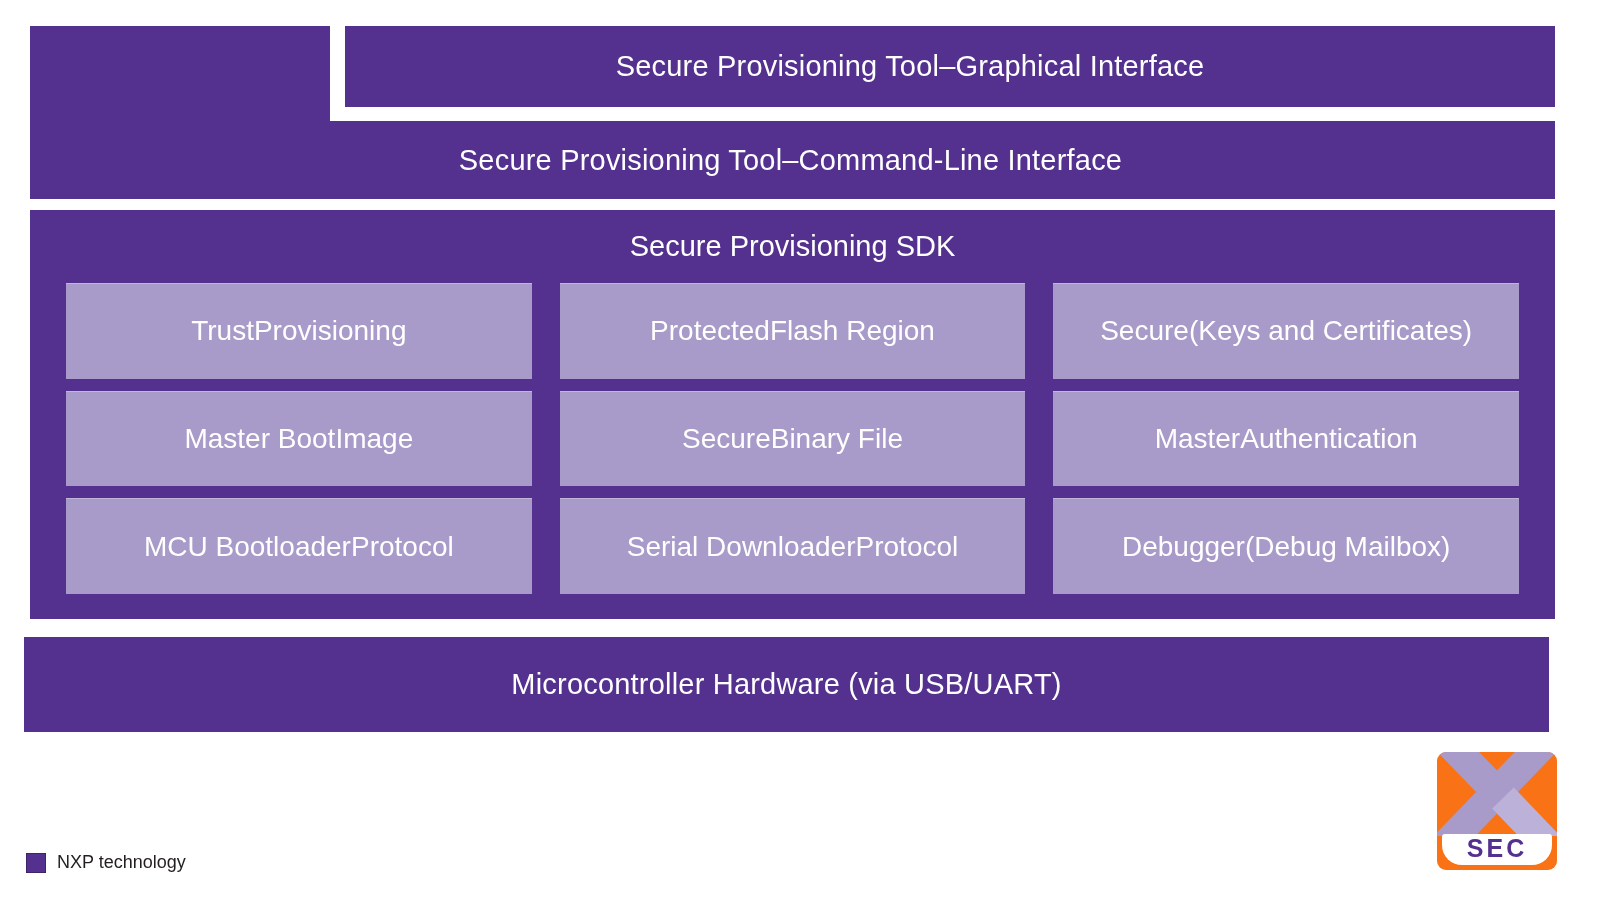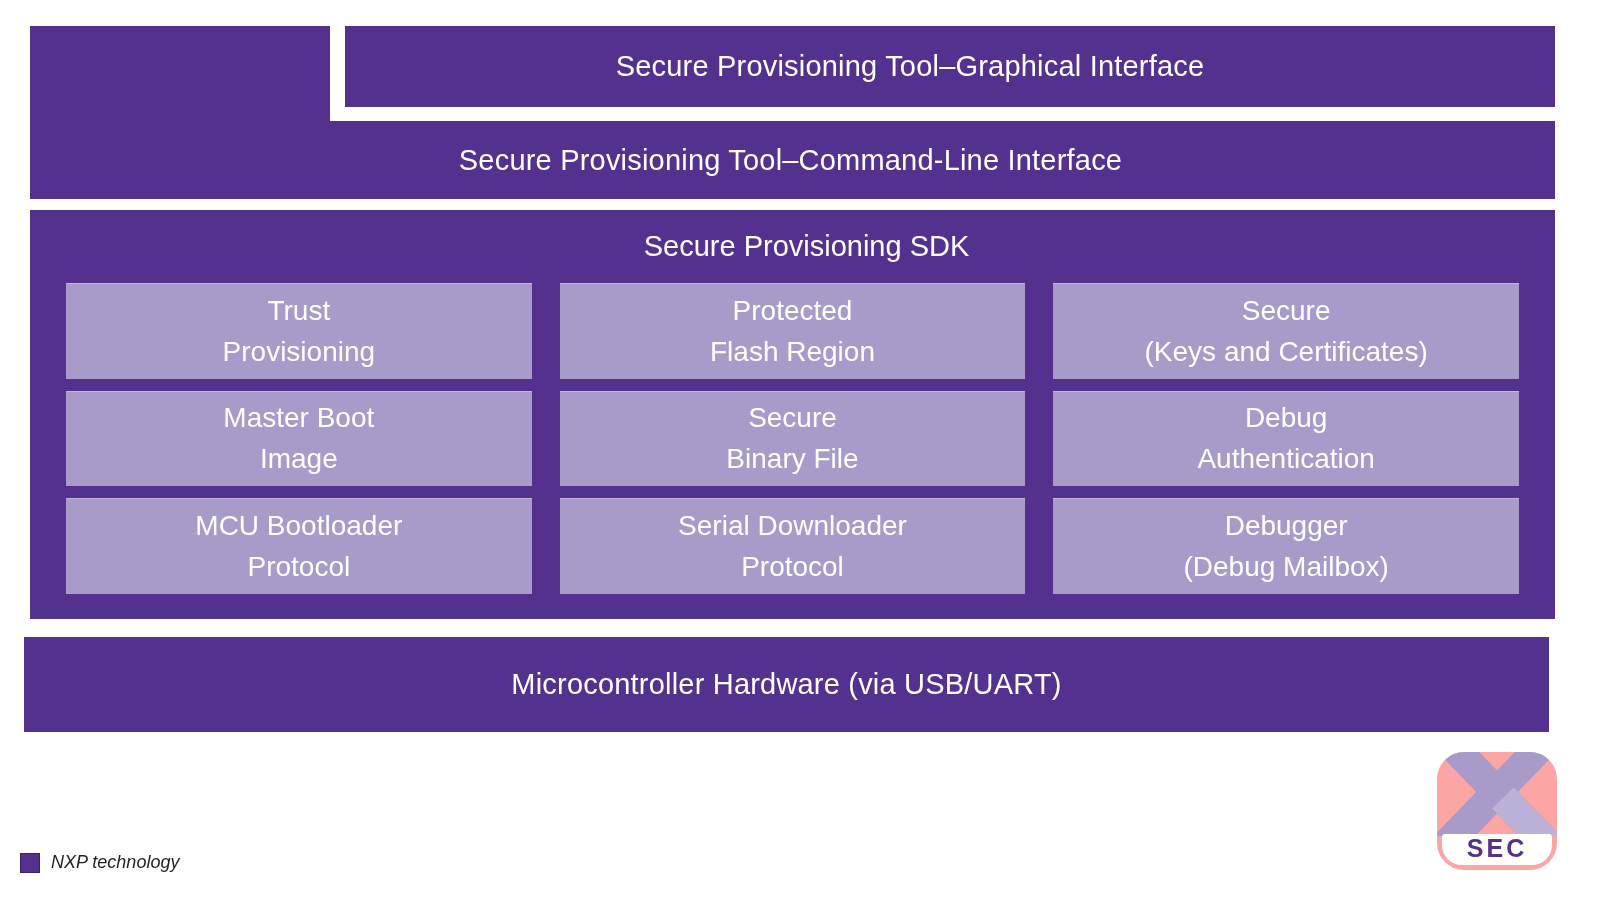--- a/index.html
+++ b/index.html
@@ -31,70 +31,70 @@
   #cli-bar   { left: 30px;  top: 121px; width: 1525px; height: 78px; padding-right: 24px; padding-left: 20px; }
   #sdk-box {
     position: absolute;
     left: 30px; top: 210px; width: 1525px; height: 409px;
     background: #54308F;
   }
   #sdk-title {
     position: absolute;
     left: 0; top: 0; width: 100%; height: 73px;
     display: flex; align-items: center; justify-content: center;
-    color: #ffffff; font-size: 29px; margin-left: 14px;
+    color: #ffffff; font-size: 29px;
   }
   #sdk-grid {
     position: absolute;
     left: 36px; top: 73px; width: 1453px; height: 311px;
     display: grid;
     grid-template-columns: repeat(3, 1fr);
     grid-template-rows: repeat(3, 1fr);
     column-gap: 28px;
     row-gap: 12px;
   }
   .tile {
     background: #A89BC9;
     color: #ffffff;
     display: flex;
-    flex-direction: column;
+    flex-direction: row;
     align-items: center;
     justify-content: center;
     text-align: center;
     font-size: 28px;
     line-height: 41px;
     box-shadow: inset 0 1px 0 rgba(255,255,255,0.28);
   }
   #hw-bar { left: 24px; top: 637px; width: 1525px; height: 95px; }
   #logo {
     position: absolute;
     left: 1437px; top: 752px; width: 120px; height: 118px;
-    background: #fca5a5;
-    border-radius: 27px;
+    background: #f97316;
+    border-radius: 9px;
     overflow: hidden;
   }
   #logo svg { position: absolute; left: 0; top: 0; display: block; }
   #logo-band {
     position: absolute;
     left: 5px; right: 5px; bottom: 5px; height: 31px;
     background: #ffffff;
     border-radius: 3px 3px 20px 20px;
     display: flex; align-items: center; justify-content: center;
   }
   #logo-band span {
     color: #54308F;
     font-size: 25px;
     font-weight: bold;
     letter-spacing: 3px;
     transform: translateY(-1px);
   }
   #legend {
     position: absolute;
-    left: 20px; top: 852px;
-    display: flex; align-items: center; font-style: italic;
+    left: 26px; top: 852px;
+    display: flex; align-items: center;
   }
   #legend-swatch {
     width: 20px; height: 20px;
     background: #54308F;
     border: 1px solid #3F2369;
   }
   #legend-label {
     margin-left: 11px;
     font-size: 18px;
     color: #231F20;
@@ -132,21 +132,21 @@
       </div>
       <div class="tile">
         <span>Master Boot</span>
         <span>Image</span>
       </div>
       <div class="tile">
         <span>Secure</span>
         <span>Binary File</span>
       </div>
       <div class="tile">
-        <span>Debug</span>
+        <span>Master</span>
         <span>Authentication</span>
       </div>
       <div class="tile">
         <span>MCU Bootloader</span>
         <span>Protocol</span>
       </div>
       <div class="tile">
         <span>Serial Downloader</span>
         <span>Protocol</span>
       </div>

